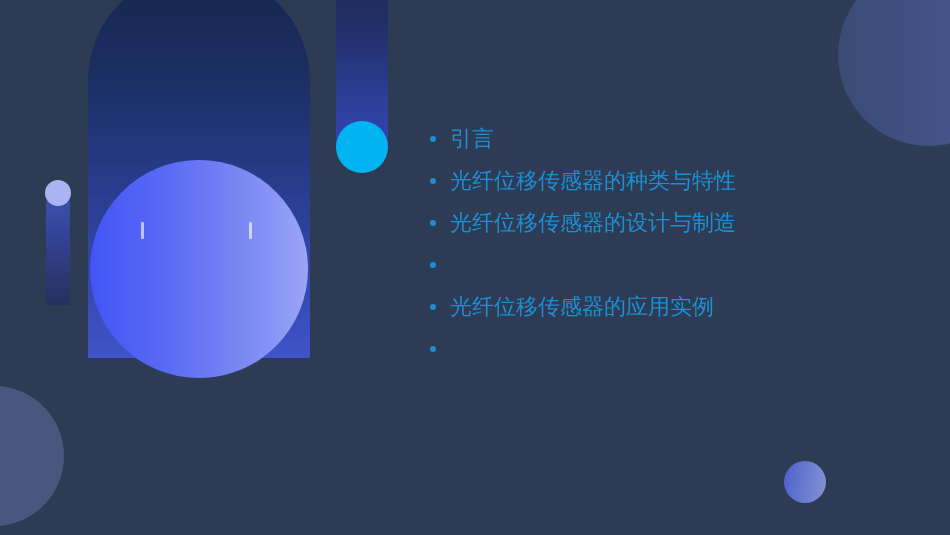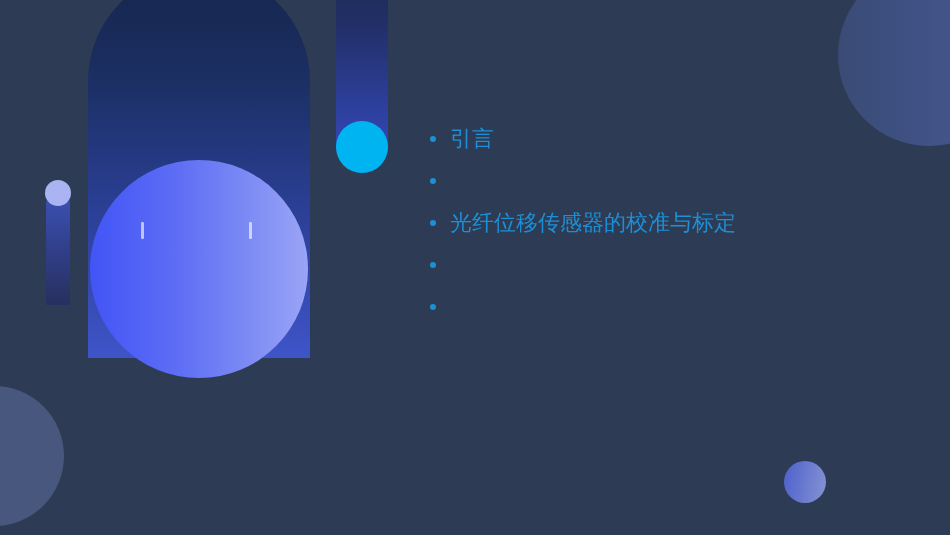--- a/index.html
+++ b/index.html
@@ -149,26 +149,31 @@
   <div class="deco sphere-tick" id="sphere-tick-left"></div>
   <div class="deco sphere-tick" id="sphere-tick-right"></div>
 
   <ul id="toc-list">
     <li class="toc-item">
       <span class="toc-bullet"></span>
       <span>引言</span>
     </li>
     <li class="toc-item">
       <span class="toc-bullet"></span>
+      <span>光纤位移传感器的种类与特性</span>
     </li>
     <li class="toc-item">
       <span class="toc-bullet"></span>
-      <span>光纤位移传感器的校准与标定</span>
+      <span>光纤位移传感器的设计与制造</span>
     </li>
     <li class="toc-item">
       <span class="toc-bullet"></span>
+    </li>
+    <li class="toc-item">
+      <span class="toc-bullet"></span>
+      <span>光纤位移传感器的应用实例</span>
     </li>
     <li class="toc-item">
       <span class="toc-bullet"></span>
     </li>
   </ul>
 
 </div>
 
 </body></html>

